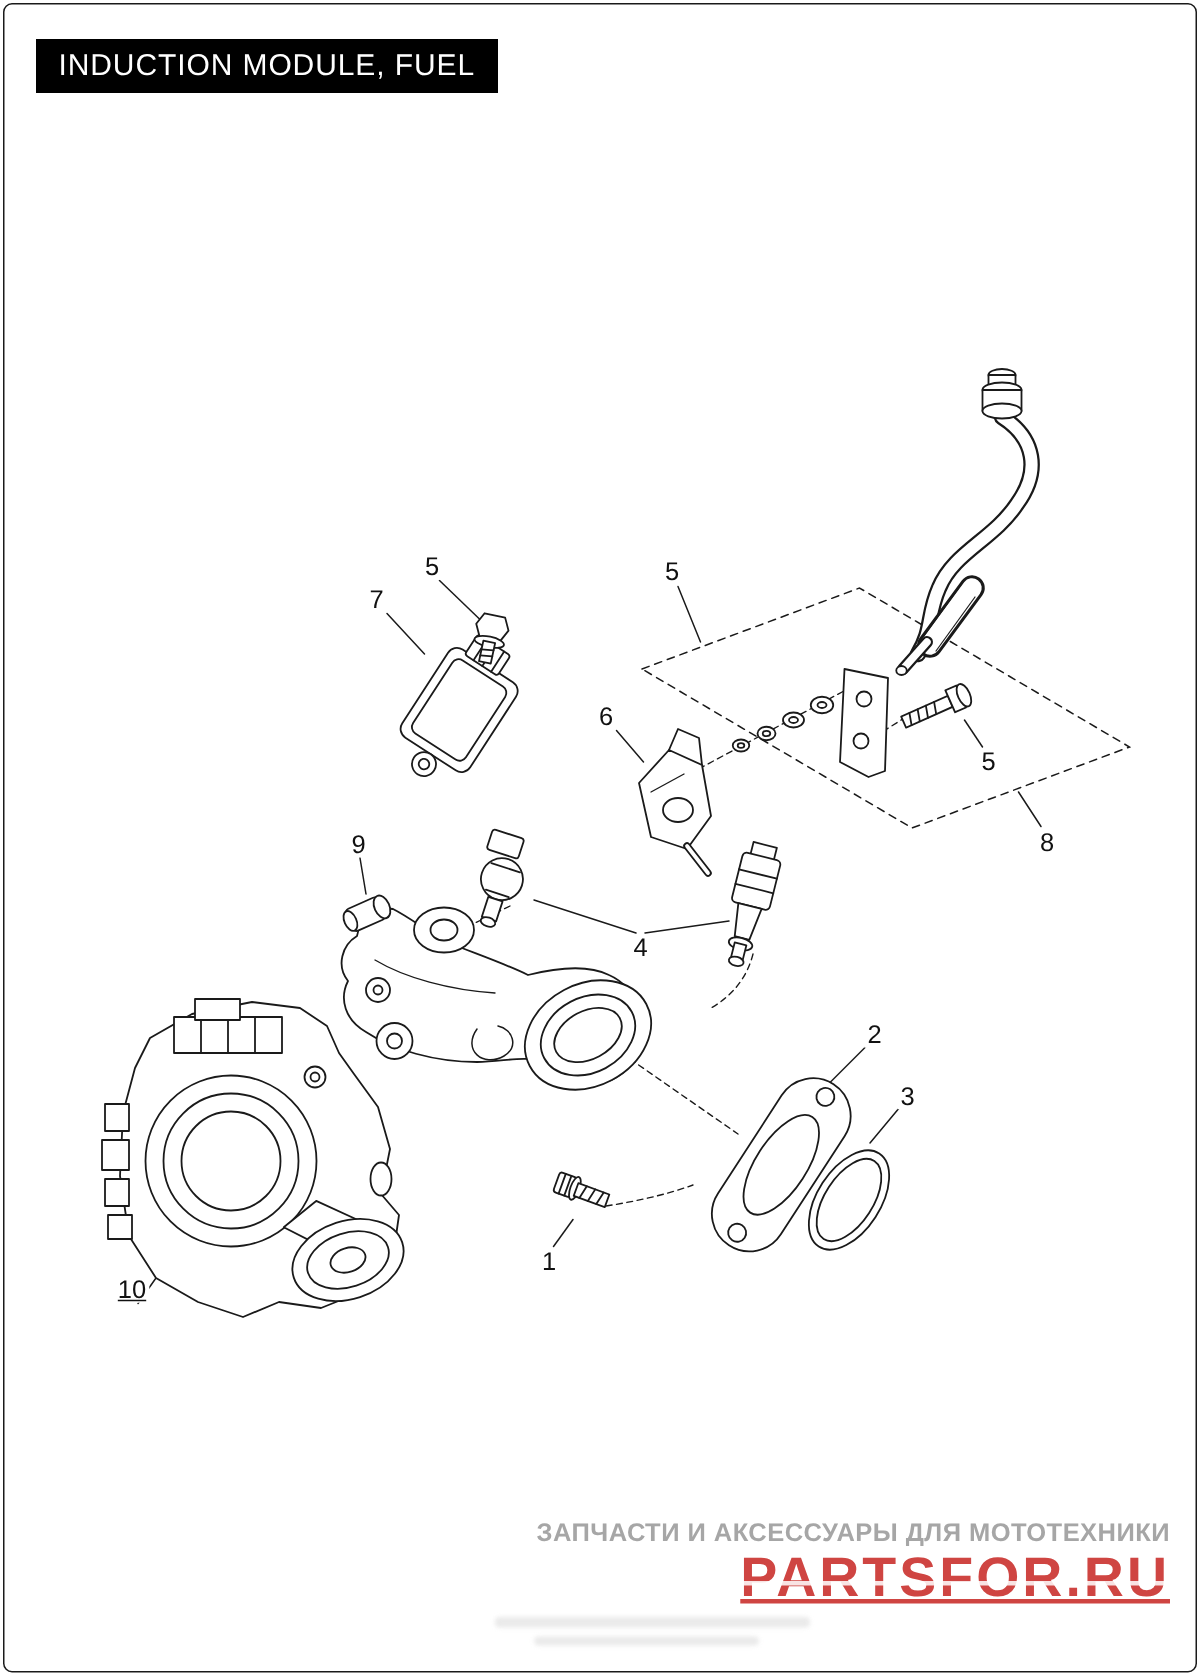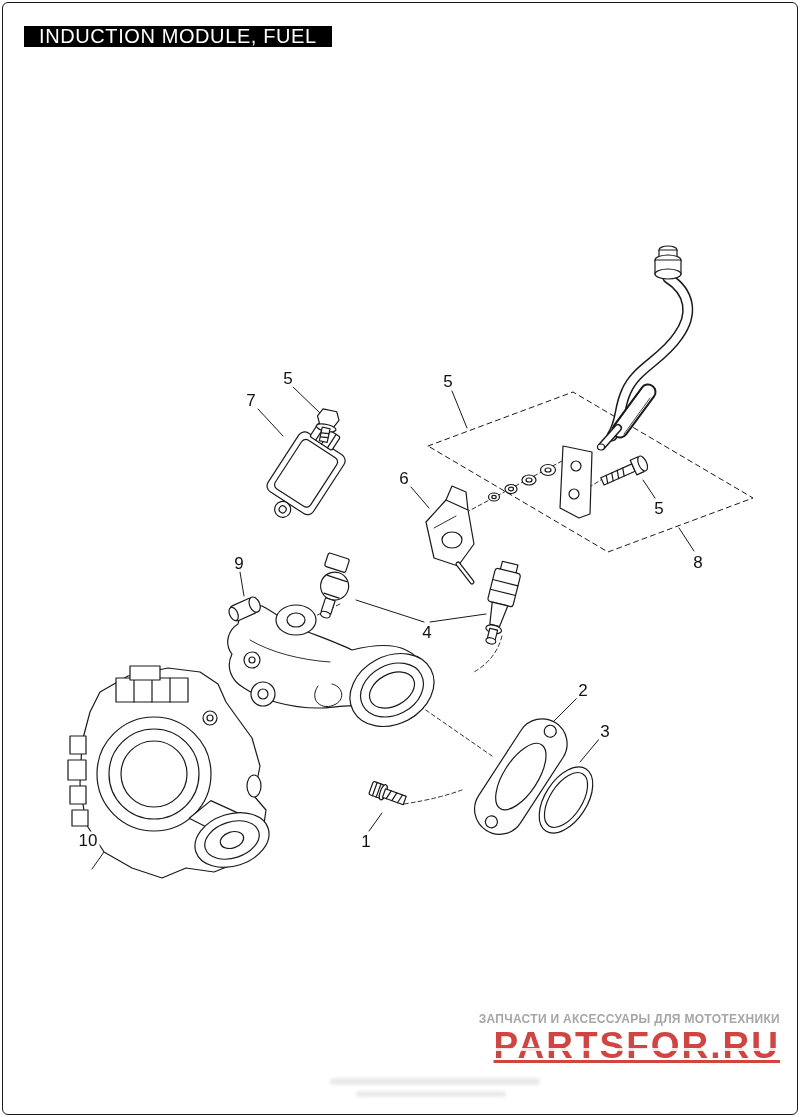--- a/index.html
+++ b/index.html
@@ -2,31 +2,31 @@
 <html><head>
 <meta charset="utf-8">
 <style>
   * { margin:0; padding:0; box-sizing:border-box; }
   html,body { width:800px; height:1117px; background:#fff;
     font-family:"Liberation Sans", sans-serif; position:relative; overflow:hidden; }
 
   .page-frame { position:absolute; inset:2px; border:1px solid #1a1a1a;
     border-radius:6px; pointer-events:none; }
 
-  .title-bar { position:absolute; left:24px; top:26px; height:21px;
+  .title-bar { position:absolute; left:24px; top:26px; height:36px;
     background:#000; color:#fff; display:flex; align-items:center;
     padding:0 15px; font-size:20px; letter-spacing:0.6px; white-space:nowrap; }
 
   .diagram-svg { position:absolute; left:0; top:0; width:800px; height:1117px; }
 
   .callout { position:absolute; transform:translate(-50%,-50%);
     font-size:17px; color:#111; background:#fff; padding:0 2px; line-height:1; }
 
   .watermark { position:absolute; right:20px; top:1012px; text-align:right; }
-  .wm-tagline { color:#a6a6a6; font-size:12px; font-weight:700; letter-spacing:0.3px; }
+  .wm-tagline { color:#a6a6a6; font-size:17px; font-weight:700; letter-spacing:0.3px; }
   .wm-logo { position:relative; font-size:37px; font-weight:700; letter-spacing:2px;
     color:#cf4542; line-height:1.08;text-decoration:underline; }
   .wm-stripe { position:absolute; left:2px; right:2px; top:22px; height:3px;
     background:#fff; opacity:.85; }
 
   .faint-line { position:absolute; background:#d9d9d9; opacity:.55;
     filter:blur(1.5px); border-radius:3px; }
   .faint-1 { left:330px; top:1078px; width:210px; height:7px; }
   .faint-2 { left:356px; top:1091px; width:150px; height:6px; }
 </style>
@@ -260,21 +260,21 @@
 <div class="callout" style="left:251px; top:400px;">7</div>
 <div class="callout" style="left:448px; top:381px;">5</div>
 <div class="callout" style="left:404px; top:478px;">6</div>
 <div class="callout" style="left:659px; top:508px;">5</div>
 <div class="callout" style="left:698px; top:562px;">8</div>
 <div class="callout" style="left:239px; top:563px;">9</div>
 <div class="callout" style="left:427px; top:632px;">4</div>
 <div class="callout" style="left:583px; top:690px;">2</div>
 <div class="callout" style="left:605px; top:731px;">3</div>
 <div class="callout" style="left:366px; top:841px;">1</div>
-<div class="callout" style="left:88px;  top:840px;">10</div>
+<div class="callout" style="left:88px;  top:860px;text-decoration:underline;">10</div>
 
 <div class="watermark">
   <div class="wm-tagline">ЗАПЧАСТИ И АКСЕССУАРЫ ДЛЯ МОТОТЕХНИКИ</div>
   <div class="wm-logo">
     <span>PARTSFOR.RU</span>
     <span class="wm-stripe"></span>
   </div>
 </div>
 
 <div class="faint-line faint-1"></div>

